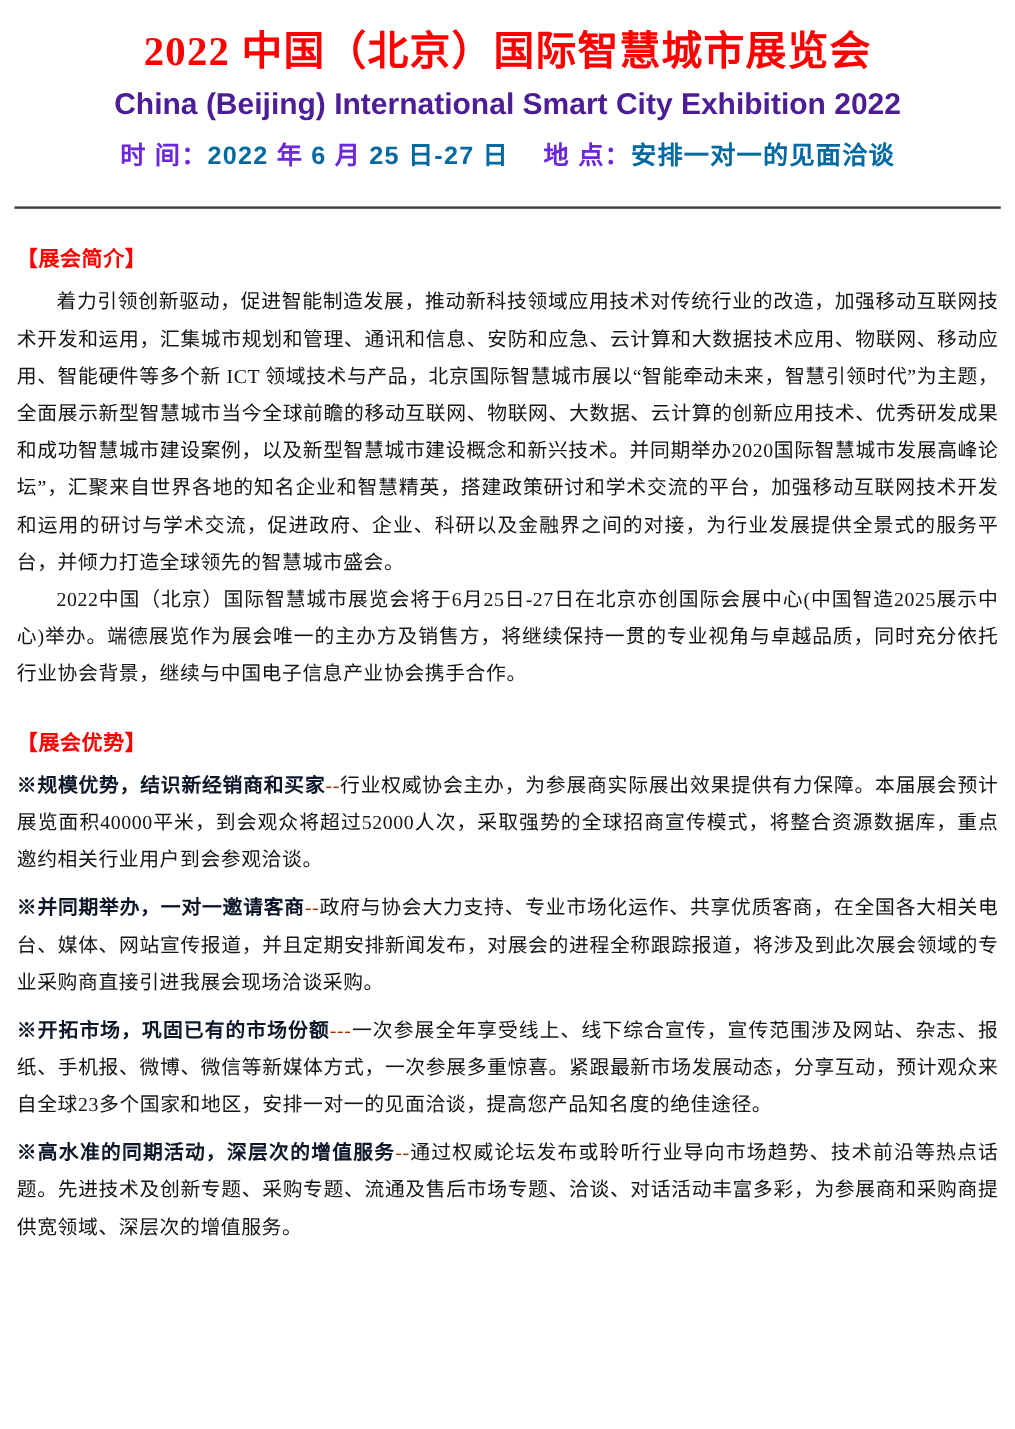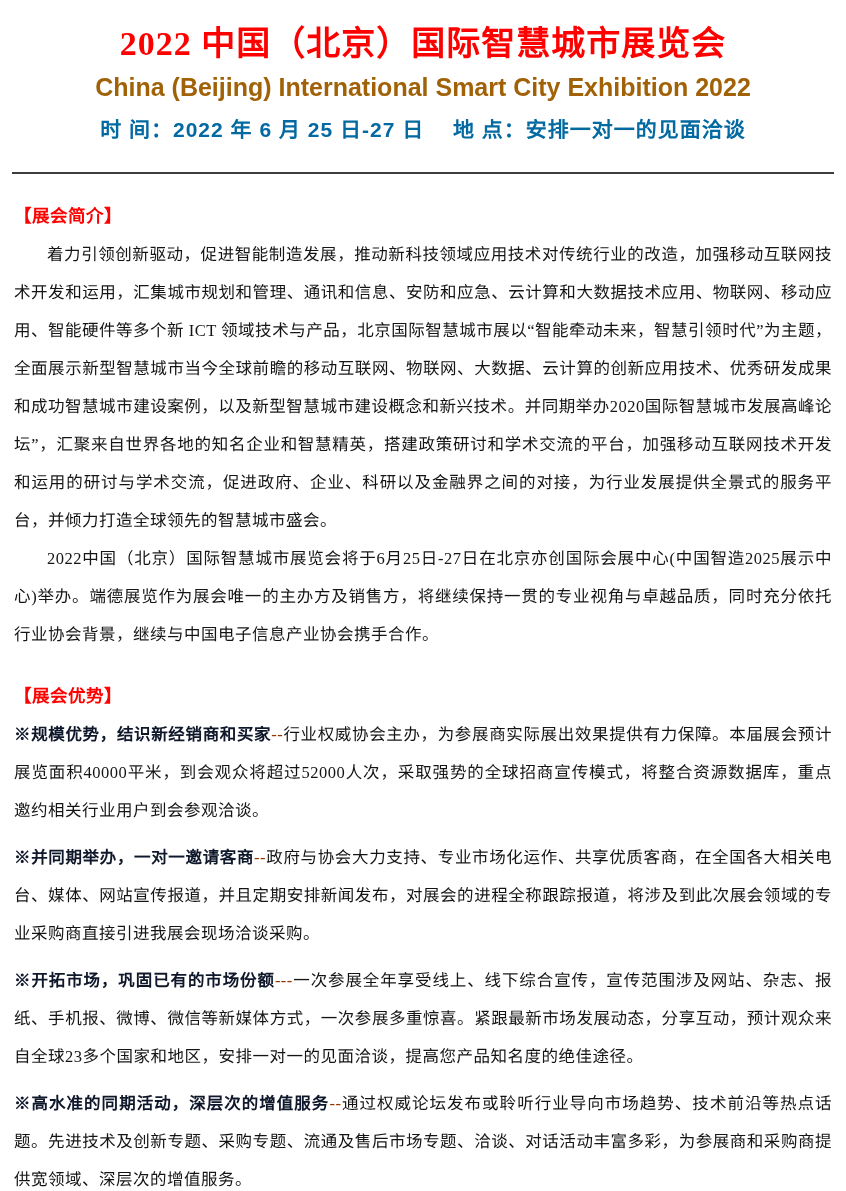--- a/index.html
+++ b/index.html
@@ -27,53 +27,53 @@
     line-height: 1.3;
     color: #ff0000;
     letter-spacing: 1px;
   }
   .title-en {
     margin: 6px 0 0 0;
     font-family: "Liberation Sans", "DejaVu Sans", sans-serif;
     font-weight: 600;
     font-size: 25px;
     line-height: 1.25;
-    color: #a16207;
+    color: #4c1d95;
     letter-spacing: 0px;
   }
   .meta-line {
     margin: 10px 0 0 0;
     font-family: "Liberation Sans", "DejaVu Sans", sans-serif;
     font-weight: bold;
     font-size: 21px;
     color: #111111;
     letter-spacing: 1px;
   }
   .meta-line .red { color: #0369a1; }
-  .meta-line .black { color: #0369a1; }
+  .meta-line .black { color: #6d28d9; }
   
   .rule {
     border: none;
     border-top: 2px solid #3d3d3d;
     margin: 29px -2px 0 -2px;
   }
   
   .sec-heading {
     margin: 28px 0 0 0;
     font-family: Liberation Serif, serif;
     font-weight: bold;
     font-size: 17.5px;
     color: #ff0000;
     letter-spacing: 0.5px;
   }
   p.body {
     margin: 10px 0 0 0;
     font-family: "Liberation Serif", "DejaVu Serif", serif;
     font-size: 16.5px;
-    line-height: 38px;
+    line-height: 31px;
     color: #141414;
     text-align: justify;
     letter-spacing: 0.5px;
   }
   p.body.indent { text-indent: 2em; margin-top: 0; }
   p.body.first { margin-top: 9px; }
   p.adv { margin-top: 9px; }
   .lead {
     font-weight: bold;
     color: #0f172a;

